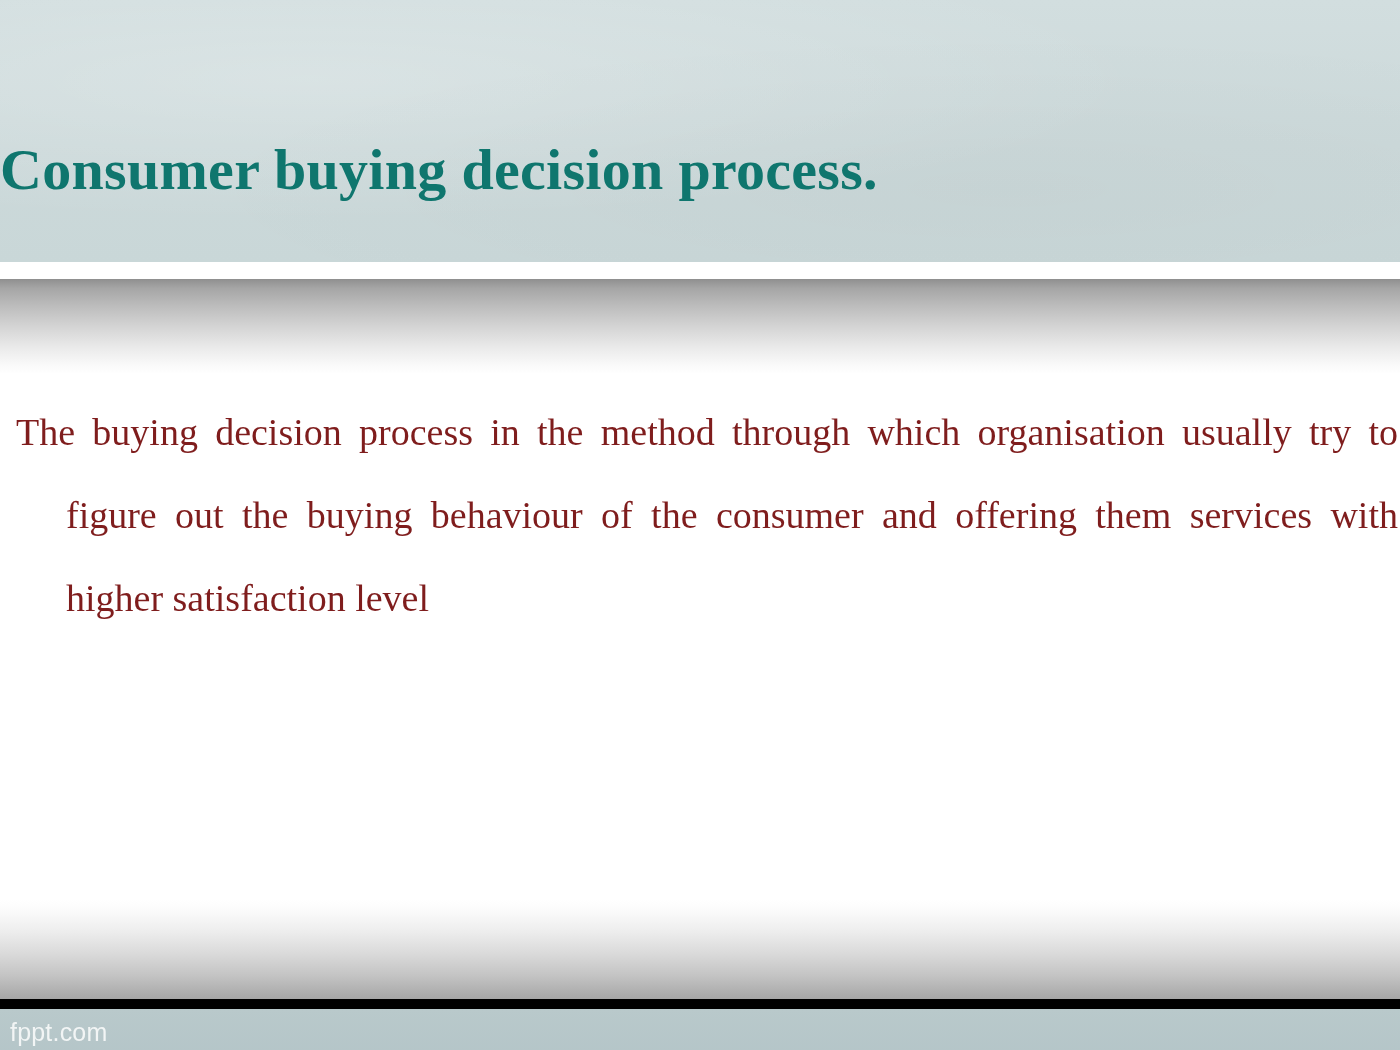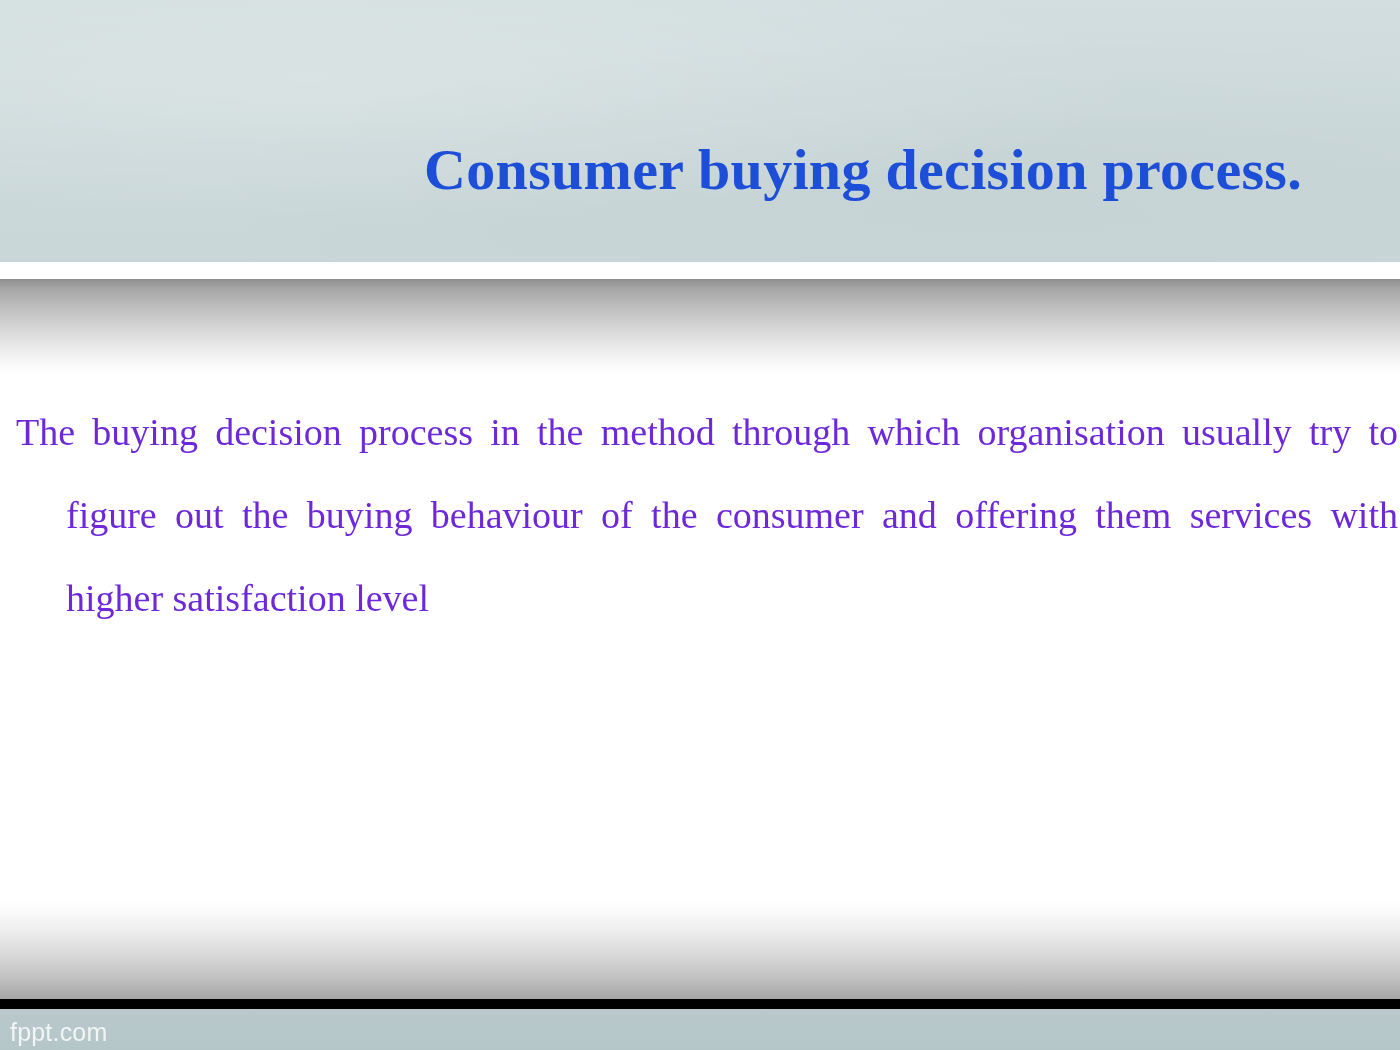--- a/index.html
+++ b/index.html
@@ -41,29 +41,29 @@
       radial-gradient(ellipse at 22% 30%, rgba(255,255,255,0.22), rgba(255,255,255,0) 55%),
       radial-gradient(ellipse at 72% 72%, rgba(0,0,0,0.025), rgba(0,0,0,0) 60%);
     pointer-events: none;
   }
 
   .title-text {
     position: absolute;
     left: 0;
     top: 96px;
     width: 1400px;
-    text-align: right;
+    text-align: left;
     padding-right: 98px;
     box-sizing: border-box;
     font-family: "Liberation Serif", "DejaVu Serif", serif;
     font-weight: bold;
     font-size: 58px;
     line-height: 70px;
     letter-spacing: 0.3px;
-    color: #1d4ed8;
+    color: #0f766e;
     white-space: nowrap;
     z-index: 3;
   }
 
   
   .band-gap {
     position: absolute;
     left: 0;
     top: 262px;
     width: 1400px;
@@ -98,21 +98,21 @@
     background: transparent;
   }
   .body-paragraph {
     position: absolute;
     left: 16px;
     top: 17px;
     width: 1332px;
     font-family: "Liberation Serif", "DejaVu Serif", serif;
     font-size: 38px;
     line-height: 83px;
-    color: #6d28d9;
+    color: #7f1d1d;
     text-align: justify;
     text-justify: inter-word;
     text-indent: 0;
     padding-left: 50px;
     margin: 0;
   }
   .body-paragraph .first-line-pull {
     margin-left: -50px;
   }
 

